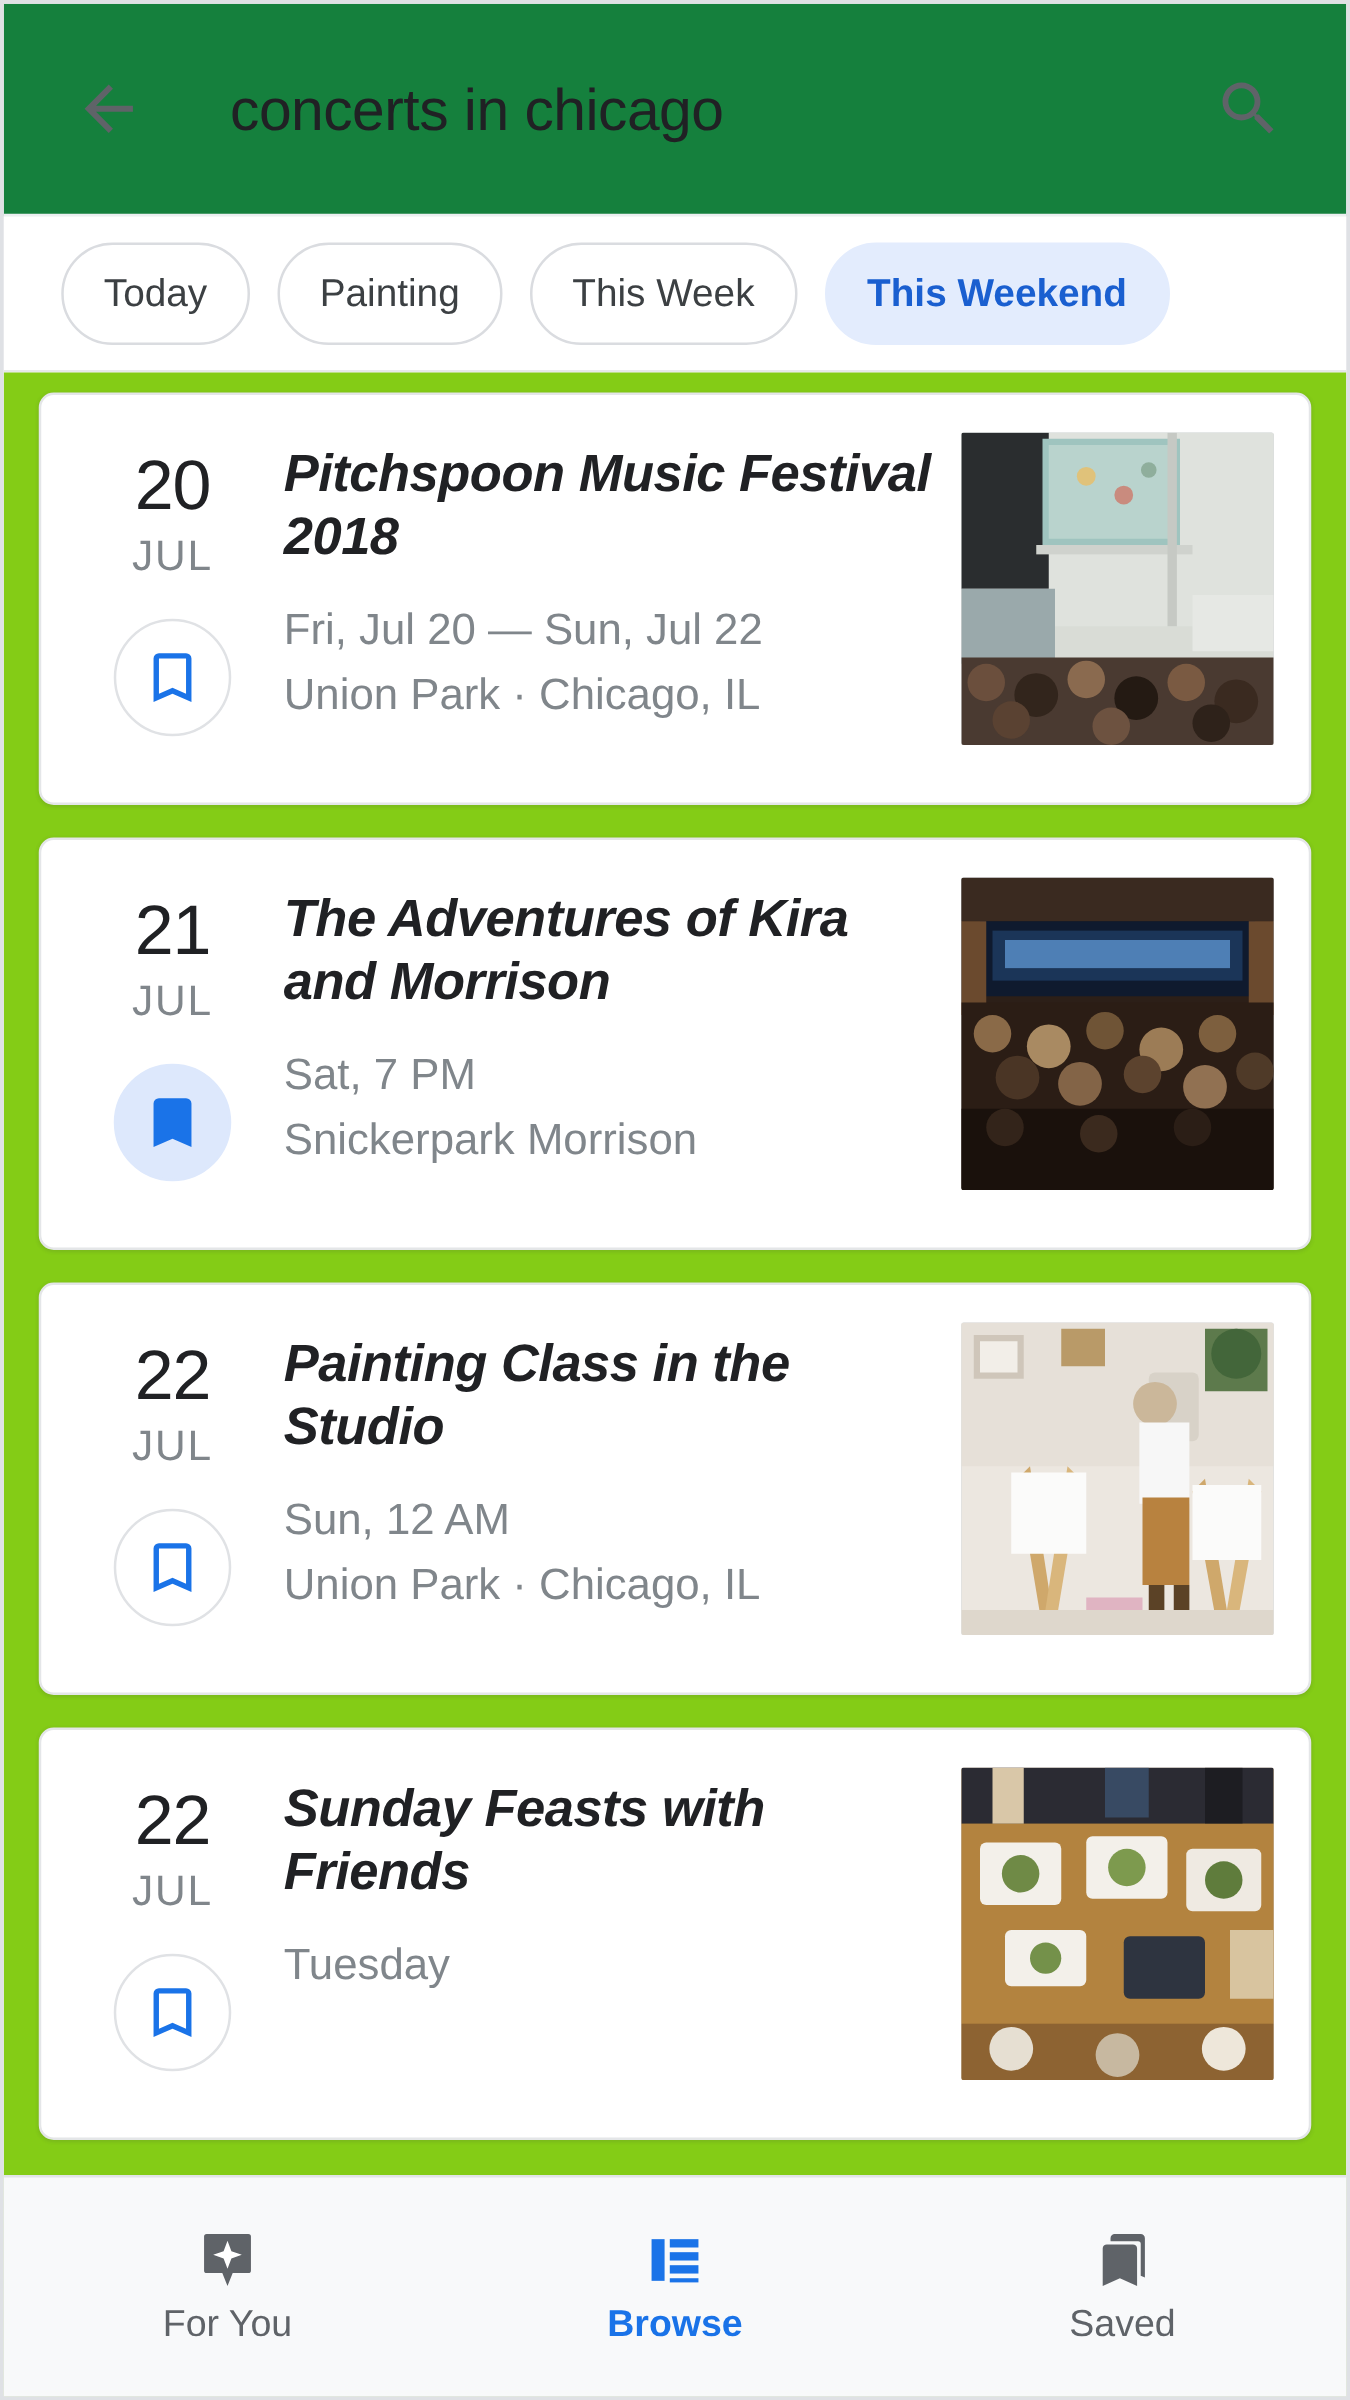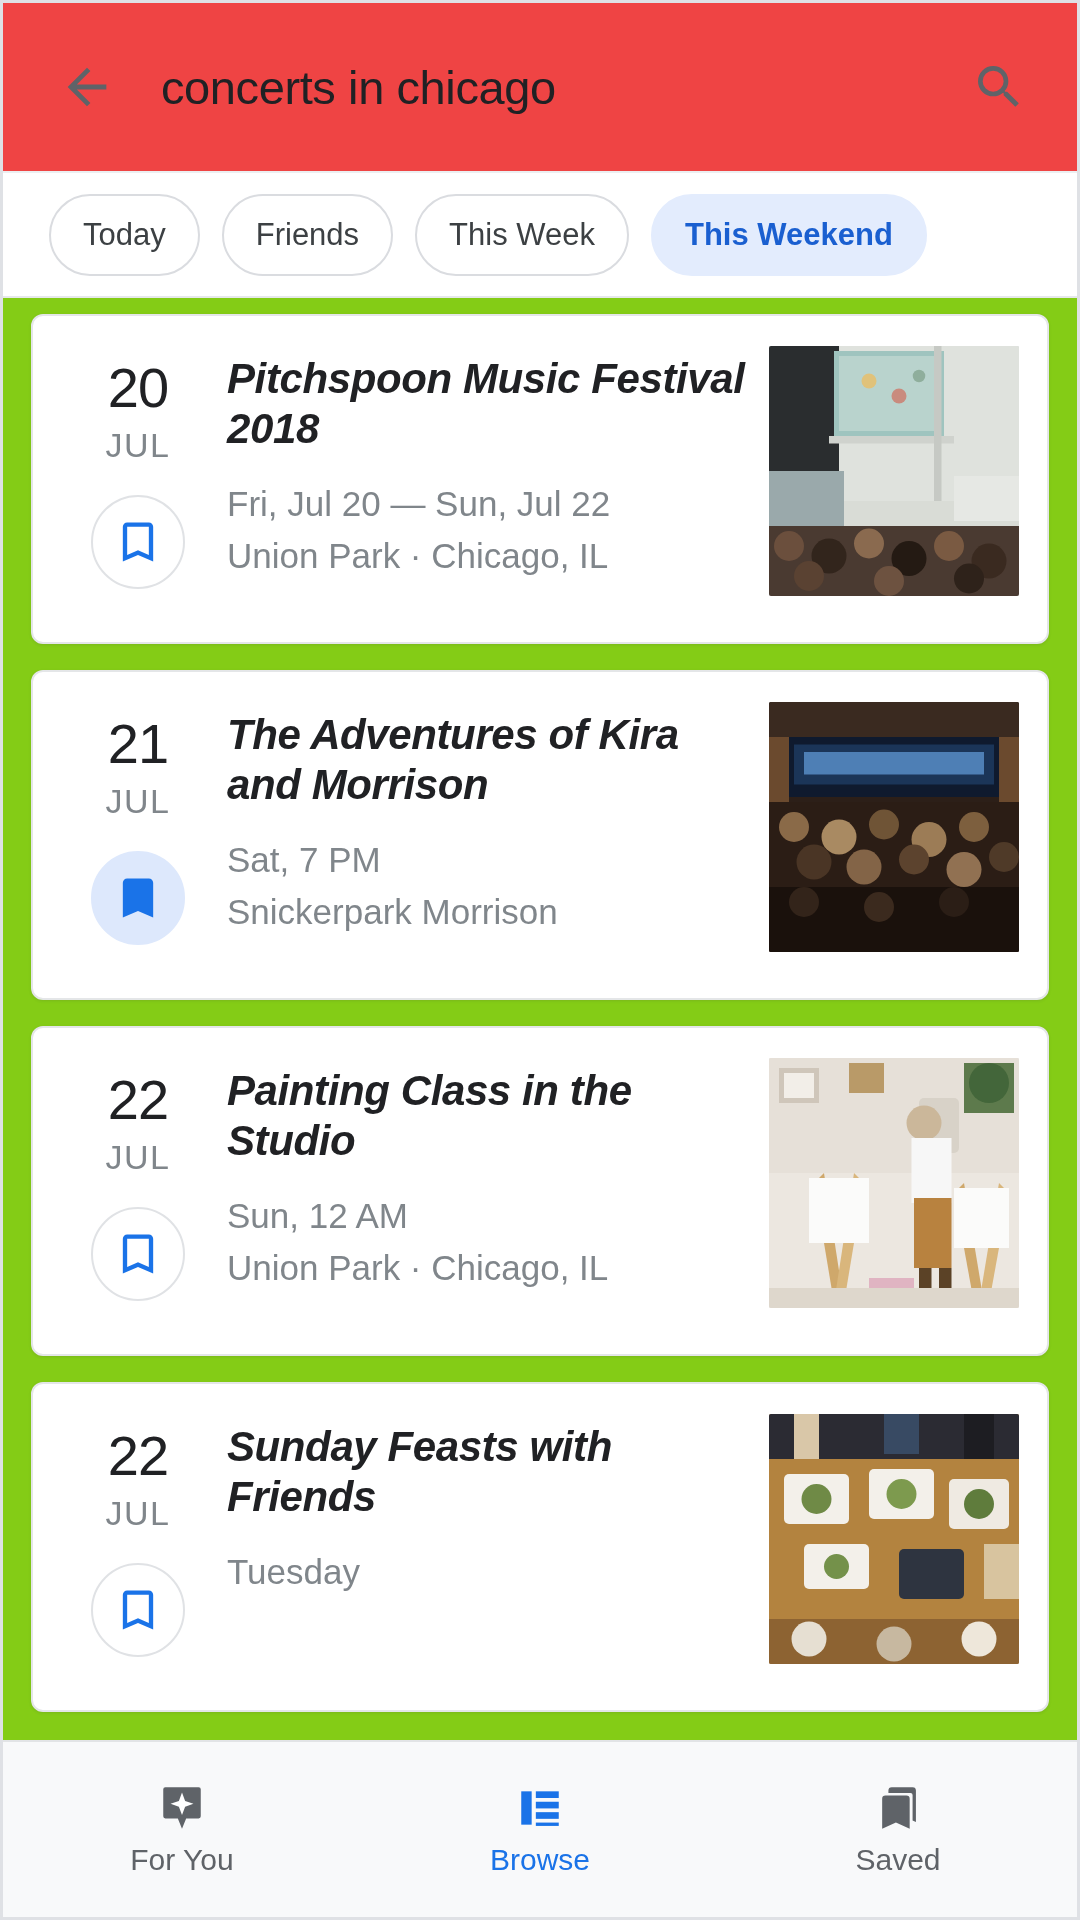--- a/index.html
+++ b/index.html
@@ -16,25 +16,26 @@
     overflow: hidden;
     display: flex;
     flex-direction: column;
     border: 3px solid #dfe1e5;
   }
 
   
   .searchbar {
     height: 170px;
     flex: 0 0 170px;
-    background: #ef4444;
+    background: #15803d;
     display: flex;
     align-items: center;
     padding: 0 46px 0 52px;
     border-bottom: 2px solid #eceff1;
+    gap: 23px;
   }
   .back-btn {
     width: 64px; height: 64px;
     flex: 0 0 64px;
     display: flex; align-items: center; justify-content: center;
     cursor: pointer;
   }
   .search-query {
     flex: 1 1 auto;
     margin-left: 42px;
@@ -195,21 +196,21 @@
     gap: 10px;
     cursor: pointer;
     height: 100%;
   }
   .navlabel {
     font-size: 30px;
     color: #5f6368;
   }
   .navitem.active .navlabel {
     color: #1a73e8;
-    font-weight: normal;
+    font-weight: bold;
   }
 </style>
 </head>
 <body>
 
 <div class="phone">
 
   <div class="searchbar">
     <div class="back-btn">
       <svg viewBox="0 0 24 24" width="58" height="58" aria-hidden="true">
@@ -222,21 +223,21 @@
         <path d="M15.5 14h-.79l-.28-.27A6.47 6.47 0 0 0 16 9.5 6.5 6.5 0 1 0 9.5 16c1.61 0 3.09-.59 4.23-1.57l.27.28v.79l5 4.99L20.49 19zm-6 0A4.5 4.5 0 1 1 14 9.5 4.49 4.49 0 0 1 9.5 14z" fill="#5f6368"></path>
       </svg>
     </div>
   </div>
 
   <div class="chiprow">
     <div class="chip">
       <span>Today</span>
     </div>
     <div class="chip">
-      <span>Friends</span>
+      <span>Painting</span>
     </div>
     <div class="chip">
       <span>This Week</span>
     </div>
     <div class="chip selected">
       <span>This Weekend</span>
     </div>
   </div>
 
   <div class="list">

